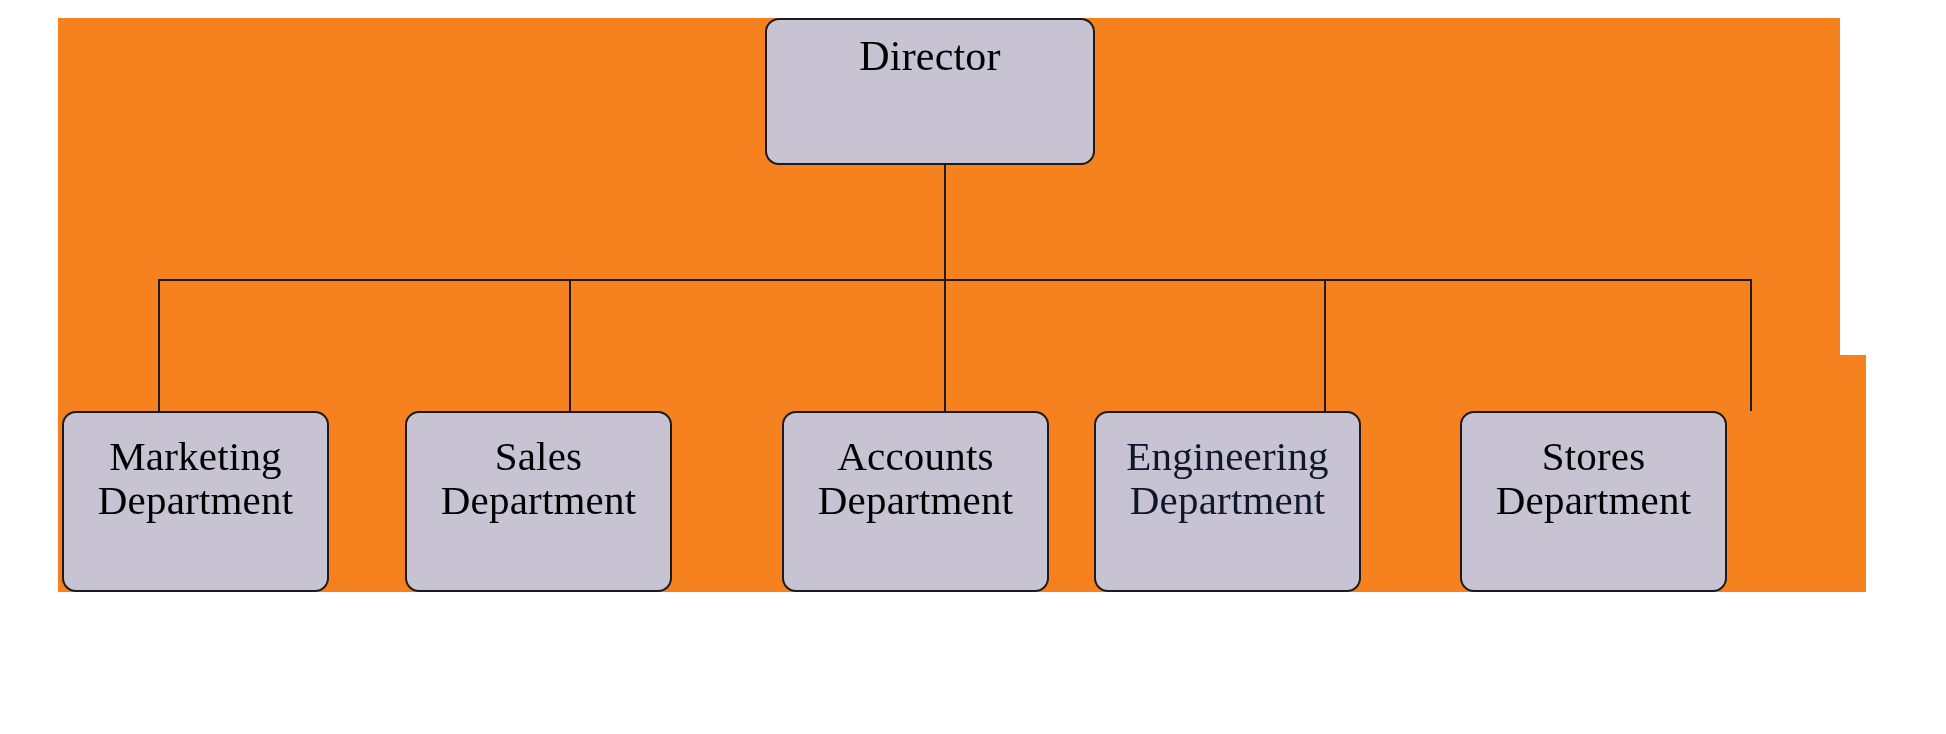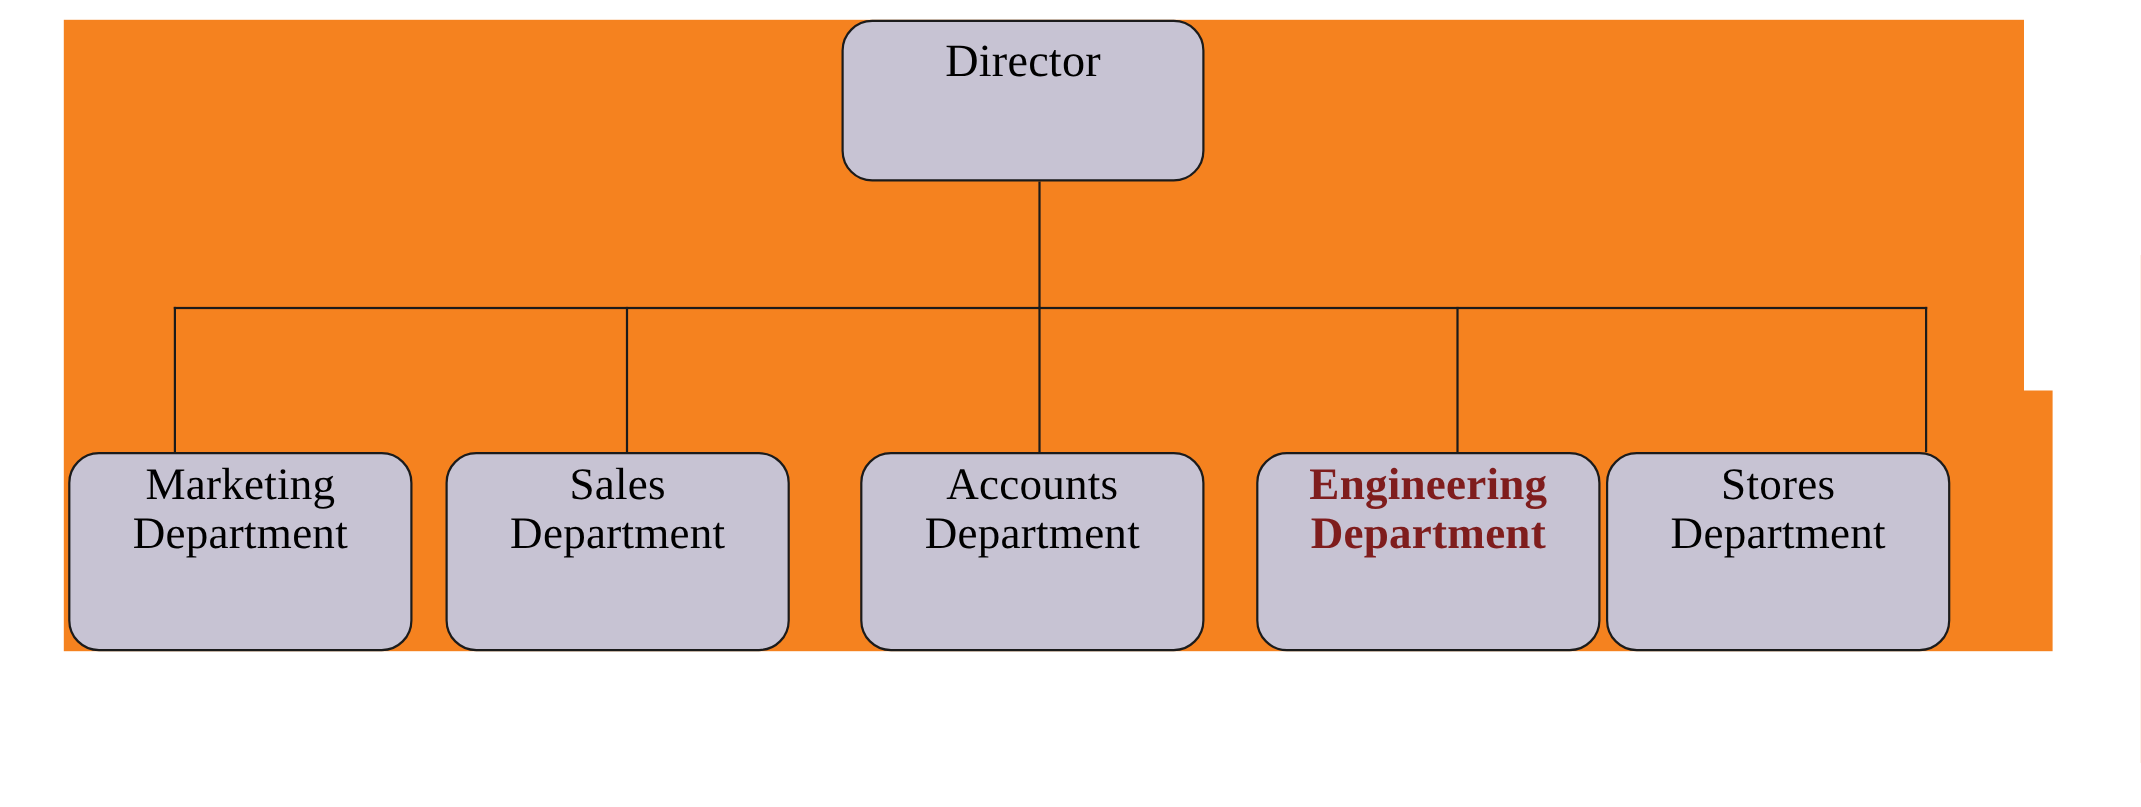--- a/index.html
+++ b/index.html
@@ -45,43 +45,43 @@
     position: absolute;
     height: 2px;
     background: #1b1b1b;
   }
   
   .node {
     position: absolute;
     box-sizing: border-box;
     background: var(--nodefill, #c7c3d3);
     border: 2px solid #1b1b1b;
-    border-radius: 28px;
+    border-radius: 14px;
     color: #000000;
     text-align: center;
     line-height: 1.07;
     letter-spacing: 0.2px;
     display: block;
     white-space: pre-line;
     overflow: hidden;
   }
   .node.root {
     left: 765px;
     top: 18px;
     width: 330px;
     height: 147px;
     font-size: 42px;
     padding-top: 14px;
   }
   .node.leaf {
     top: 411px;
-    width: 313px;
+    width: 267px;
     height: 181px;
     font-size: 41px;
-    padding-top: 6px;
+    padding-top: 22px;
   }
 </style>
 </head>
 <body>
 
 <div id="canvas">
 
   <div class="backdrop-main"></div>
   <div class="backdrop-step"></div>
 
@@ -99,19 +99,19 @@
 
   <div class="node leaf" style="left: 62px; border-color: rgb(27, 27, 27); color: rgb(0, 0, 0);">Marketing
 Department</div>
 
   <div class="node leaf" style="left: 405px; border-color: rgb(27, 27, 27); color: rgb(0, 0, 0); font-family: Liberation Serif, serif;">Sales
 Department</div>
 
   <div class="node leaf" style="left: 782px; border-color: rgb(27, 27, 27); color: #000000;">Accounts
 Department</div>
 
-  <div class="node leaf" style="left: 1142px; border-color: rgb(27, 27, 27); color: #7f1d1d; font-weight: bold;">Engineering
+  <div class="node leaf" style="left: 1094px; border-color: rgb(27, 27, 27); color: #0f172a;">Engineering
 Department</div>
 
   <div class="node leaf" style="left: 1460px; border-color: rgb(27, 27, 27); color: rgb(0, 0, 0);">Stores
 Department</div>
 
 </div>
 
 </body></html>

